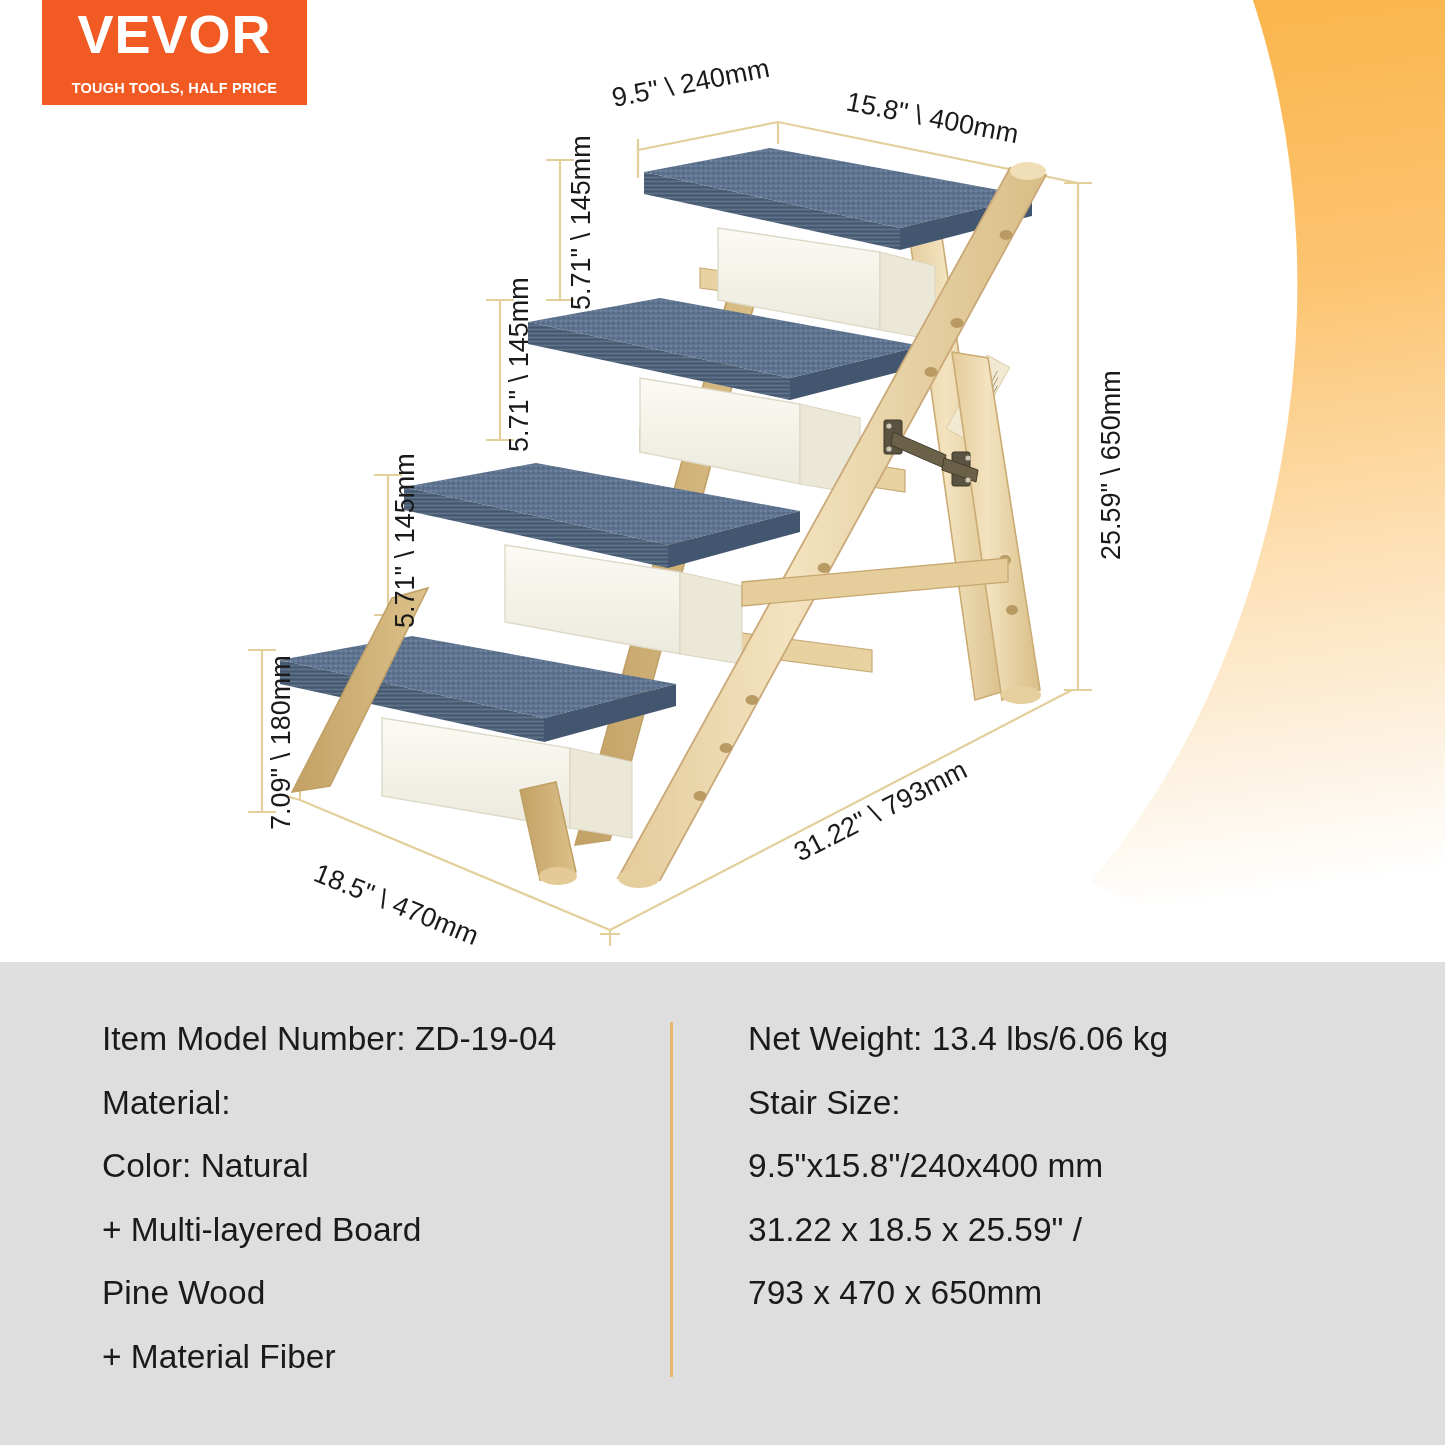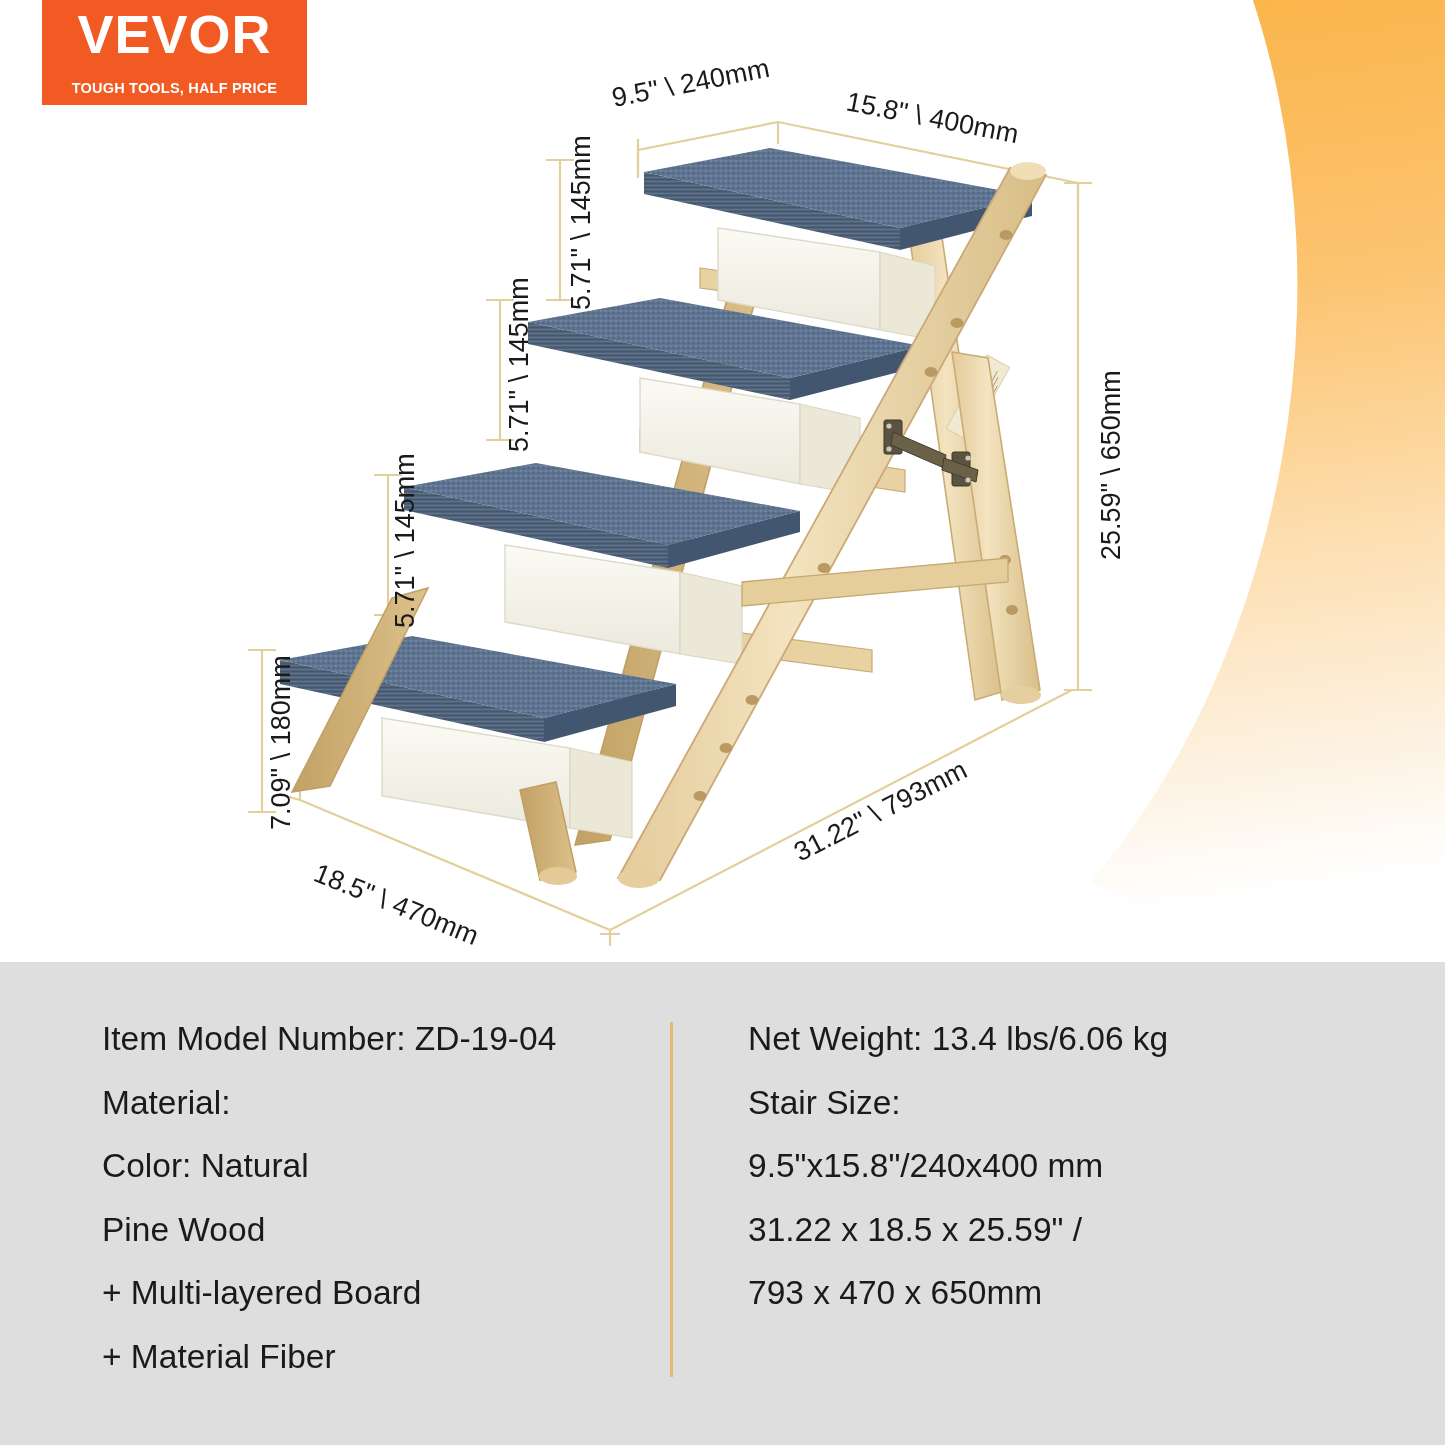--- a/index.html
+++ b/index.html
@@ -264,22 +264,22 @@
   <text class="dimtxt" transform="translate(800,862) rotate(-27)">31.22" \ 793mm</text>
 </svg>
 </div>
 
 <div id="spec">
   <div id="spec-inner">
     <div class="spec-col left">
       <div class="spec-line">Item Model Number: ZD-19-04</div>
       <div class="spec-line">Material:</div>
       <div class="spec-line">Color: Natural</div>
+      <div class="spec-line">+ Multi-layered Board</div>
       <div class="spec-line">Pine Wood</div>
-      <div class="spec-line">+ Multi-layered Board</div>
       <div class="spec-line">+ Material Fiber</div>
     </div>
     <div class="spec-col right">
       <div class="spec-line">Net Weight: 13.4 lbs/6.06 kg</div>
       <div class="spec-line">Stair Size:</div>
       <div class="spec-line">9.5"x15.8"/240x400 mm</div>
       <div class="spec-line">31.22 x 18.5 x 25.59" /</div>
       <div class="spec-line">793 x 470 x 650mm</div>
     </div>
   </div>

